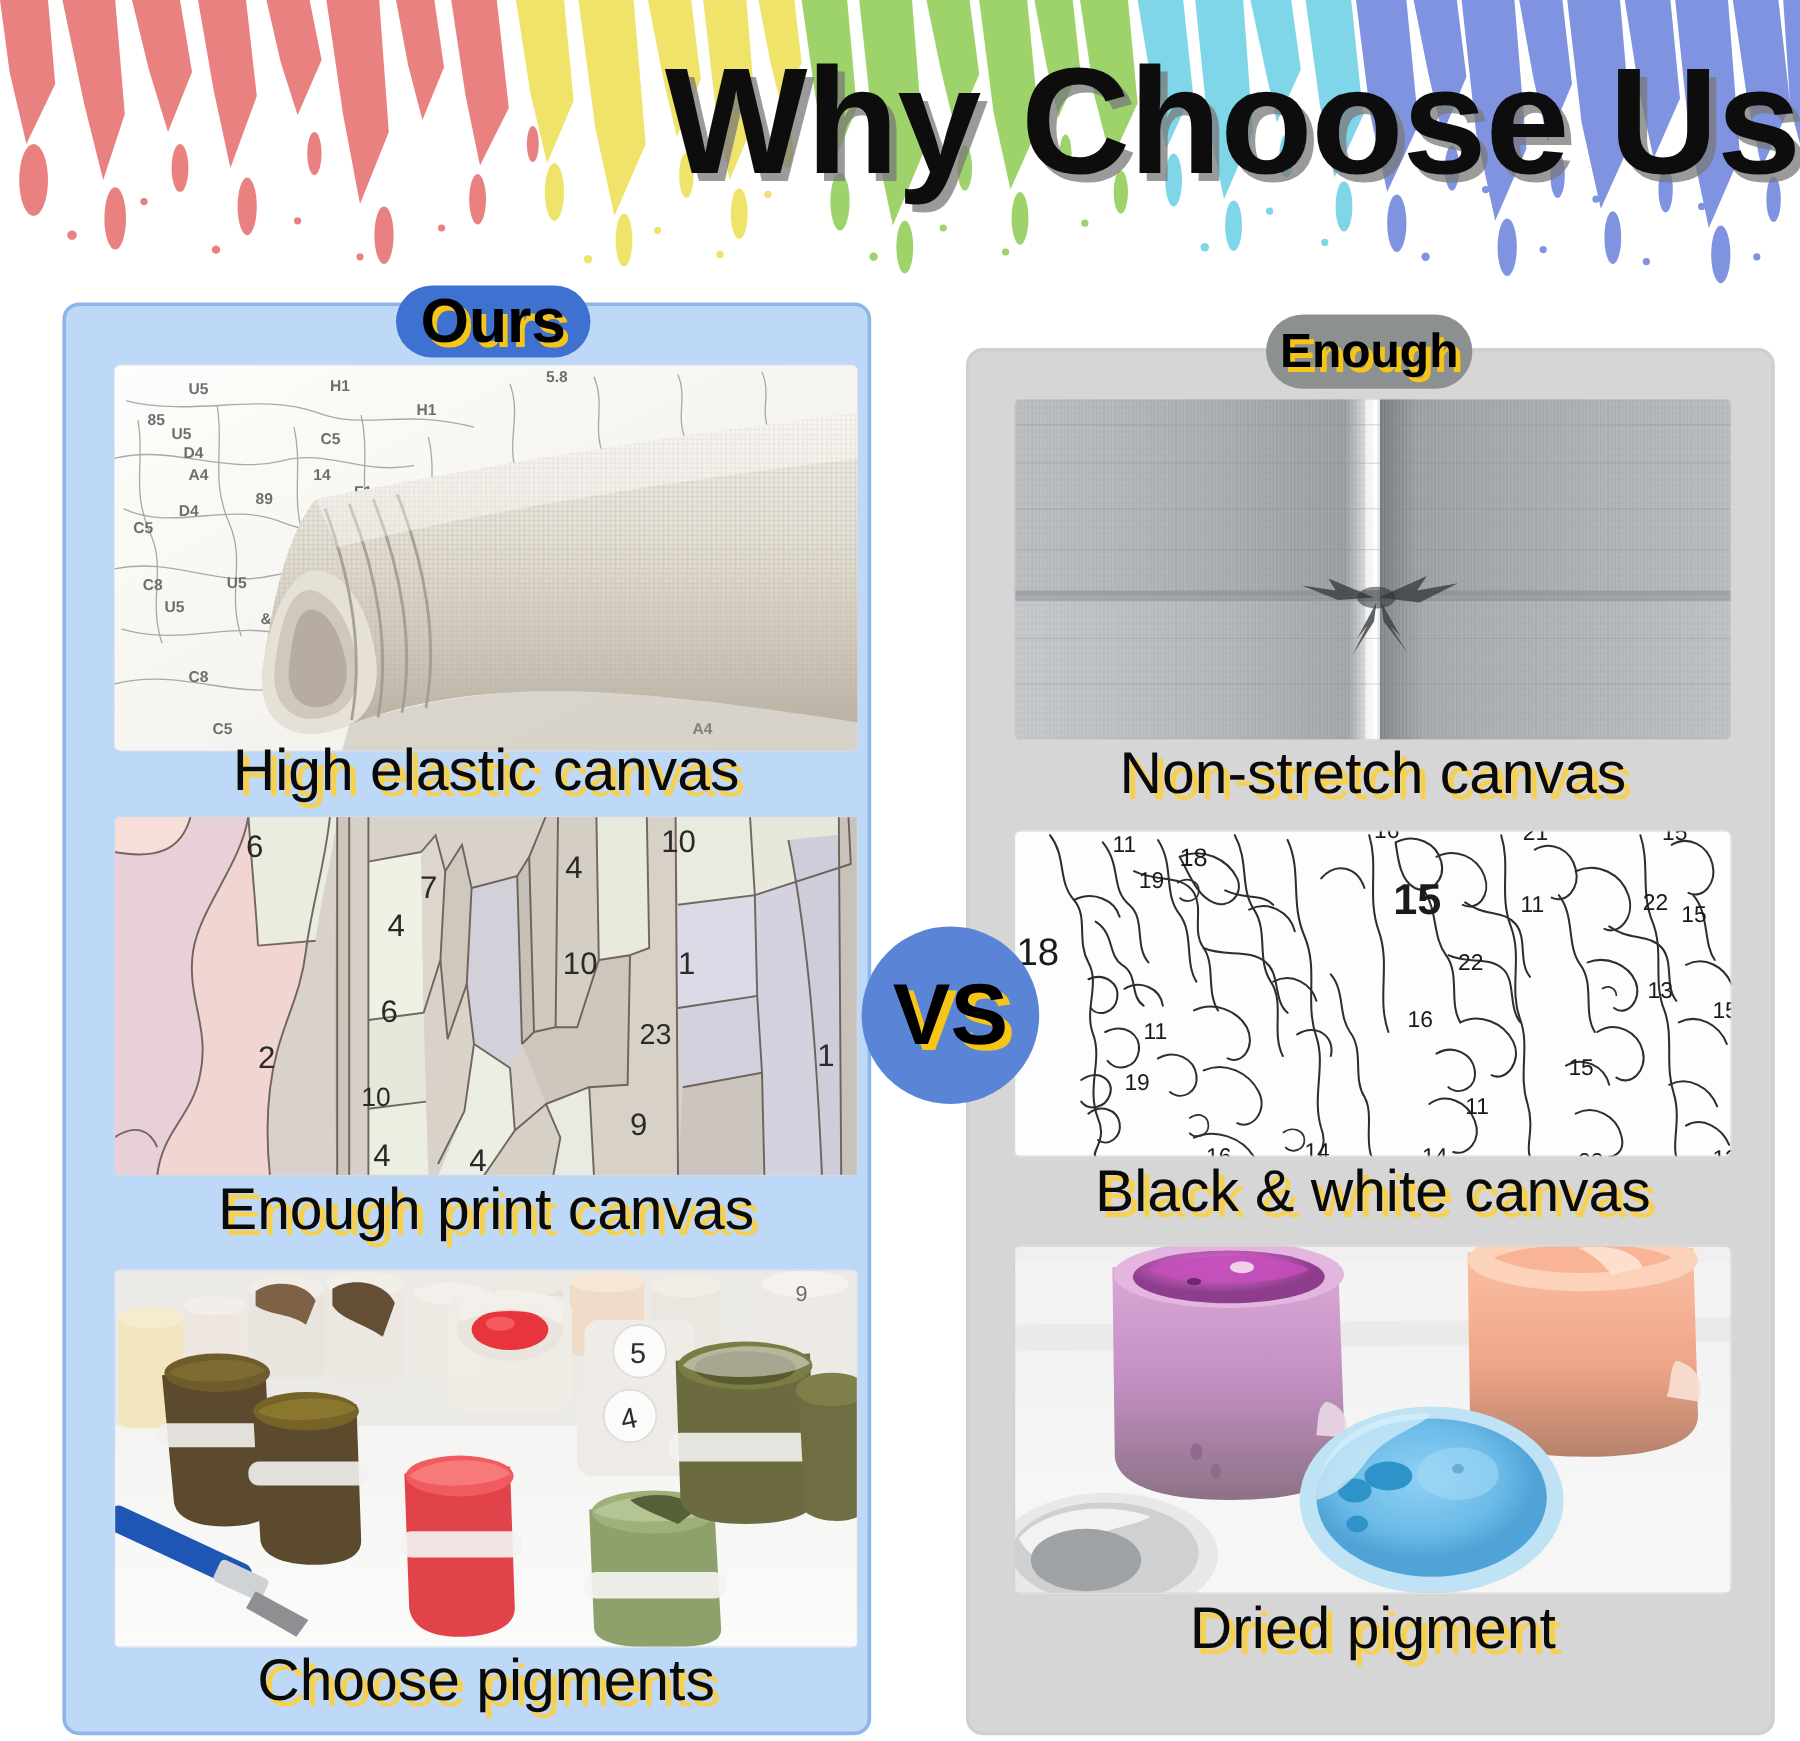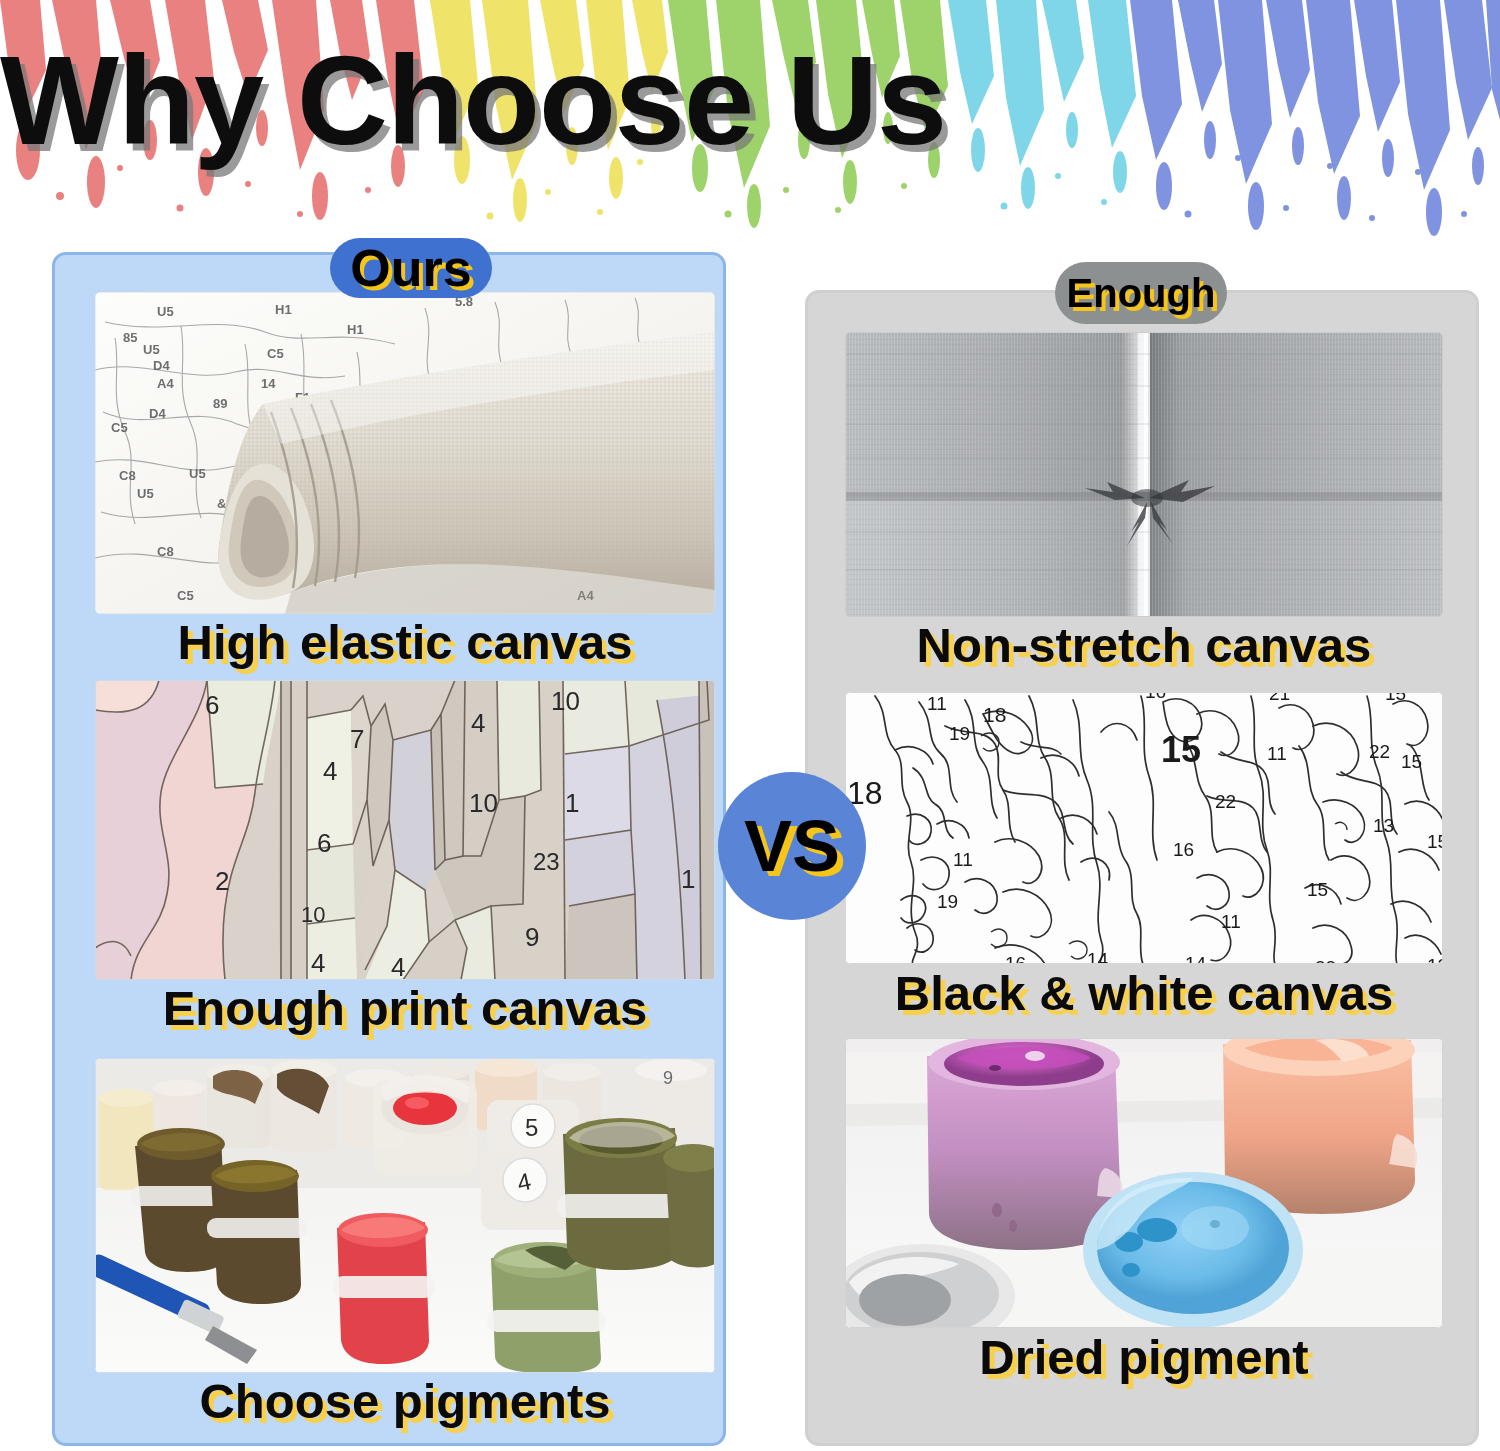--- a/index.html
+++ b/index.html
@@ -5,21 +5,21 @@
   html,body{margin:0;padding:0;background:#fff;}
   body{
     width:1500px;height:1451px;position:relative;overflow:hidden;
     font-family:"Liberation Sans","DejaVu Sans",sans-serif;
   }
 
   
   #header{position:absolute;left:0;top:0;width:1500px;height:240px;background:#ffffff;overflow:hidden;}
   #splatter{position:absolute;inset:0;}
   #header-title{
-    position:absolute;left:0;top:38px;width:1500px;text-align:left;
+    position:absolute;left:0;top:38px;width:1500px;text-align:right;
     font-size:126px;font-weight:bold;color:#0d0d0d;letter-spacing:-1px;
     line-height:1.0;
     text-shadow:6px 7px 0 rgba(120,120,120,.75);
     white-space:nowrap;
   }
 
   
   .panel{position:absolute;border-radius:14px;}
   #panel-ours{
     left:52px;top:252px;width:668px;height:1188px;
@@ -51,27 +51,27 @@
     display:flex;align-items:center;justify-content:center;
     font-size:72px;font-weight:bold;color:#000000;
     text-shadow:6px 5px 0 #f5c518;
   }
 
   
   .cell{position:absolute;}
   .photo{position:absolute;border-radius:6px;overflow:hidden;background:#eee;}
   .caption{
     position:absolute;width:100%;text-align:center;
-    font-weight:bold;color:#0a0a0a;font-size:49px;line-height:1.05;
+    font-weight:normal;color:#0a0a0a;font-size:49px;line-height:1.05;
     text-shadow:5px 5px 0 #f7d14e;white-space:nowrap;
   }
 
   
   #cell-l1{left:95px;top:292px;width:620px;}
-  #photo-l1{left:0;top:0;width:620px;height:322px;}
+  #photo-l1{left:0;top:12px;width:620px;height:322px;}
   #cap-l1{left:0;top:325px;}
 
   #cell-l2{left:95px;top:680px;width:620px;}
   #photo-l2{left:0;top:0;width:620px;height:300px;}
   #cap-l2{left:0;top:303px;}
 
   #cell-l3{left:95px;top:1058px;width:620px;}
   #photo-l3{left:0;top:0;width:620px;height:315px;}
   #cap-l3{left:0;top:318px;}
 

